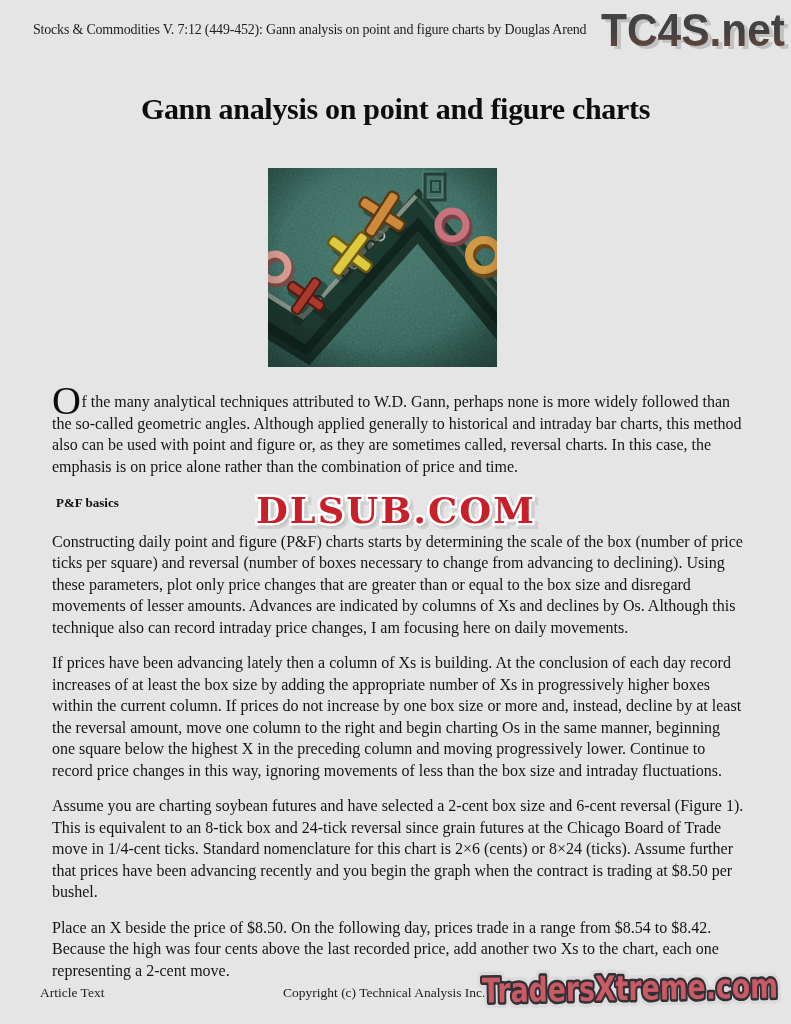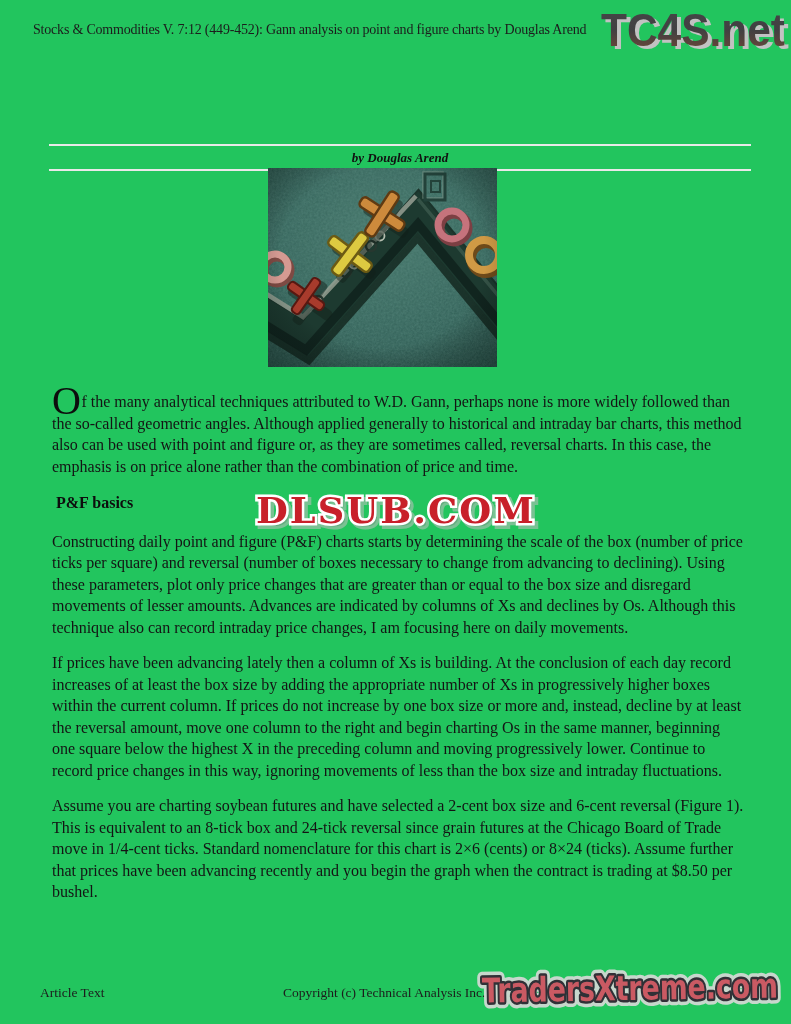--- a/index.html
+++ b/index.html
@@ -1,37 +1,37 @@
 <!DOCTYPE html>
 <html><head>
 <meta charset="utf-8">
 <style>
   html,body{margin:0;padding:0;background:#ffffff;}
-  .page{position:relative;width:791px;height:1024px;background:#22c55e;overflow:hidden;
+  .page{position:relative;width:791px;height:1024px;background:#e5e5e5;overflow:hidden;
         font-family:"Liberation Serif","DejaVu Serif",serif;color:#141414;}
 
   .citation{position:absolute;left:33px;top:22px;font-size:14px;color:#1c1c1c;letter-spacing:-0.2px;}
 
   .tc4s-logo{position:absolute;left:597px;top:3px;}
 
   .article-title{position:absolute;left:0;top:92px;width:791px;text-align:center;
                  font-size:30px;font-weight:bold;color:#0d0d0d;letter-spacing:-0.3px;}
 
   .byline-block{position:absolute;left:49px;top:144px;width:702px;text-align:center;
                 border-top:2px solid #e9e9e9;border-bottom:2px solid #e9e9e9;padding:2px 0 3px 0;}
   .byline-text{font-size:13px;font-weight:bold;font-style:italic;color:#111;}
 
   .artwork{position:absolute;left:268px;top:168px;}
 
   .content{position:absolute;left:52px;top:391px;width:692px;
            font-size:16px;line-height:21.5px;color:#141414;font-family:Liberation Serif, serif;}
   .content p{margin:14px 0 0 0;}
   .content p.first{margin-top:0;}
   .drop-cap{font-size:40px;line-height:20px;vertical-align:-7px;letter-spacing:0.5px;color:#0d0d0d;}
-  .section-heading{margin:15px 0 17px 0;padding-left:4px;font-weight:bold;font-size:16px;color:#0d0d0d;}
+  .section-heading{margin:15px 0 17px 0;padding-left:4px;font-weight:bold;font-size:13px;color:#0d0d0d;}
 
   .watermark{position:absolute;left:250px;top:485px;pointer-events:none;}
 
   .footer-label{position:absolute;left:40px;top:985px;font-size:13.5px;color:#1c1c1c;}
   .footer-copyright{position:absolute;left:283px;top:985px;font-size:13.5px;color:#1c1c1c;}
   .tx-logo{position:absolute;left:474px;top:958px;}
 </style>
 </head>
 <body>
 
@@ -45,24 +45,22 @@
         <stop offset="0" stop-color="#464648"></stop>
         <stop offset="0.5" stop-color="#414042"></stop>
         <stop offset="0.74" stop-color="#59443c"></stop>
         <stop offset="1" stop-color="#7b463b"></stop>
       </linearGradient>
     </defs>
     <text x="8" y="46" font-family="Liberation Sans, sans-serif" font-weight="bold" font-size="46" textLength="184" lengthAdjust="spacingAndGlyphs" fill="#c2c2c2">TC4S.net</text>
     <text x="4" y="43" font-family="Liberation Sans, sans-serif" font-weight="bold" font-size="46" textLength="184" lengthAdjust="spacingAndGlyphs" fill="url(#tcg)">TC4S.net</text>
   </svg>
 
+  <div class="article-title">Gann analysis on point and figure charts</div>
 
-  <div class="byline-block">
-    <span class="byline-text">by Douglas Arend</span>
-  </div>
 
   <svg class="artwork" width="229" height="199" viewBox="0 0 229 199" aria-hidden="true">
     <defs>
       <radialGradient id="bgg" cx="50%" cy="35%" r="85%">
         <stop offset="0" stop-color="#47786c"></stop>
         <stop offset="0.55" stop-color="#34635a"></stop>
         <stop offset="1" stop-color="#224b43"></stop>
       </radialGradient>
       <radialGradient id="vig" cx="50%" cy="45%" r="75%">
         <stop offset="0.6" stop-color="#000000" stop-opacity="0"></stop>
@@ -130,20 +128,21 @@
   </svg>
 
   <div class="content">
     <p class="first"><span class="drop-cap">O</span><span>f the many analytical techniques attributed to W.D. Gann, perhaps none is more widely followed than the so-called geometric angles. Although applied generally to historical and intraday bar charts, this method also can be used with point and figure or, as they are sometimes called, reversal charts. In this case, the emphasis is on price alone rather than the combination of price and time.</span></p>
 
     <div class="section-heading">P&amp;F basics</div>
 
     <p>Constructing daily point and figure (P&amp;F) charts starts by determining the scale of the box (number of price ticks per square) and reversal (number of boxes necessary to change from advancing to declining). Using these parameters, plot only price changes that are greater than or equal to the box size and disregard movements of lesser amounts. Advances are indicated by columns of Xs and declines by Os. Although this technique also can record intraday price changes, I am focusing here on daily movements.</p>
     <p>If prices have been advancing lately then a column of Xs is building. At the conclusion of each day record increases of at least the box size by adding the appropriate number of Xs in progressively higher boxes within the current column. If prices do not increase by one box size or more and, instead, decline by at least the reversal amount, move one column to the right and begin charting Os in the same manner, beginning one square below the highest X in the preceding column and moving progressively lower. Continue to record price changes in this way, ignoring movements of less than the box size and intraday fluctuations.</p>
     <p>Assume you are charting soybean futures and have selected a 2-cent box size and 6-cent reversal (Figure 1). This is equivalent to an 8-tick box and 24-tick reversal since grain futures at the Chicago Board of Trade move in 1/4-cent ticks. Standard nomenclature for this chart is 2×6 (cents) or 8×24 (ticks). Assume further that prices have been advancing recently and you begin the graph when the contract is trading at $8.50 per bushel.</p>
+    <p>Place an X beside the price of $8.50. On the following day, prices trade in a range from $8.54 to $8.42. Because the high was four cents above the last recorded price, add another two Xs to the chart, each one representing a 2-cent move.</p>
   </div>
 
   <svg class="watermark" width="292" height="52" aria-hidden="true">
     <text x="149" y="41" text-anchor="middle" font-family="DejaVu Serif, serif" font-weight="bold" font-size="36" letter-spacing="2" textLength="280" lengthAdjust="spacingAndGlyphs" fill="#9a9a9a" stroke="#c0c0c0" stroke-width="6" paint-order="stroke" opacity="0.55">DLSUB.COM</text>
     <text x="146" y="38" text-anchor="middle" font-family="DejaVu Serif, serif" font-weight="bold" font-size="36" letter-spacing="2" textLength="280" lengthAdjust="spacingAndGlyphs" fill="#c8202a" stroke="#ffffff" stroke-width="5" paint-order="stroke">DLSUB.COM</text>
   </svg>
 
   <div class="footer-label">Article Text</div>
   <div class="footer-copyright">Copyright (c) Technical Analysis Inc.</div>
 

